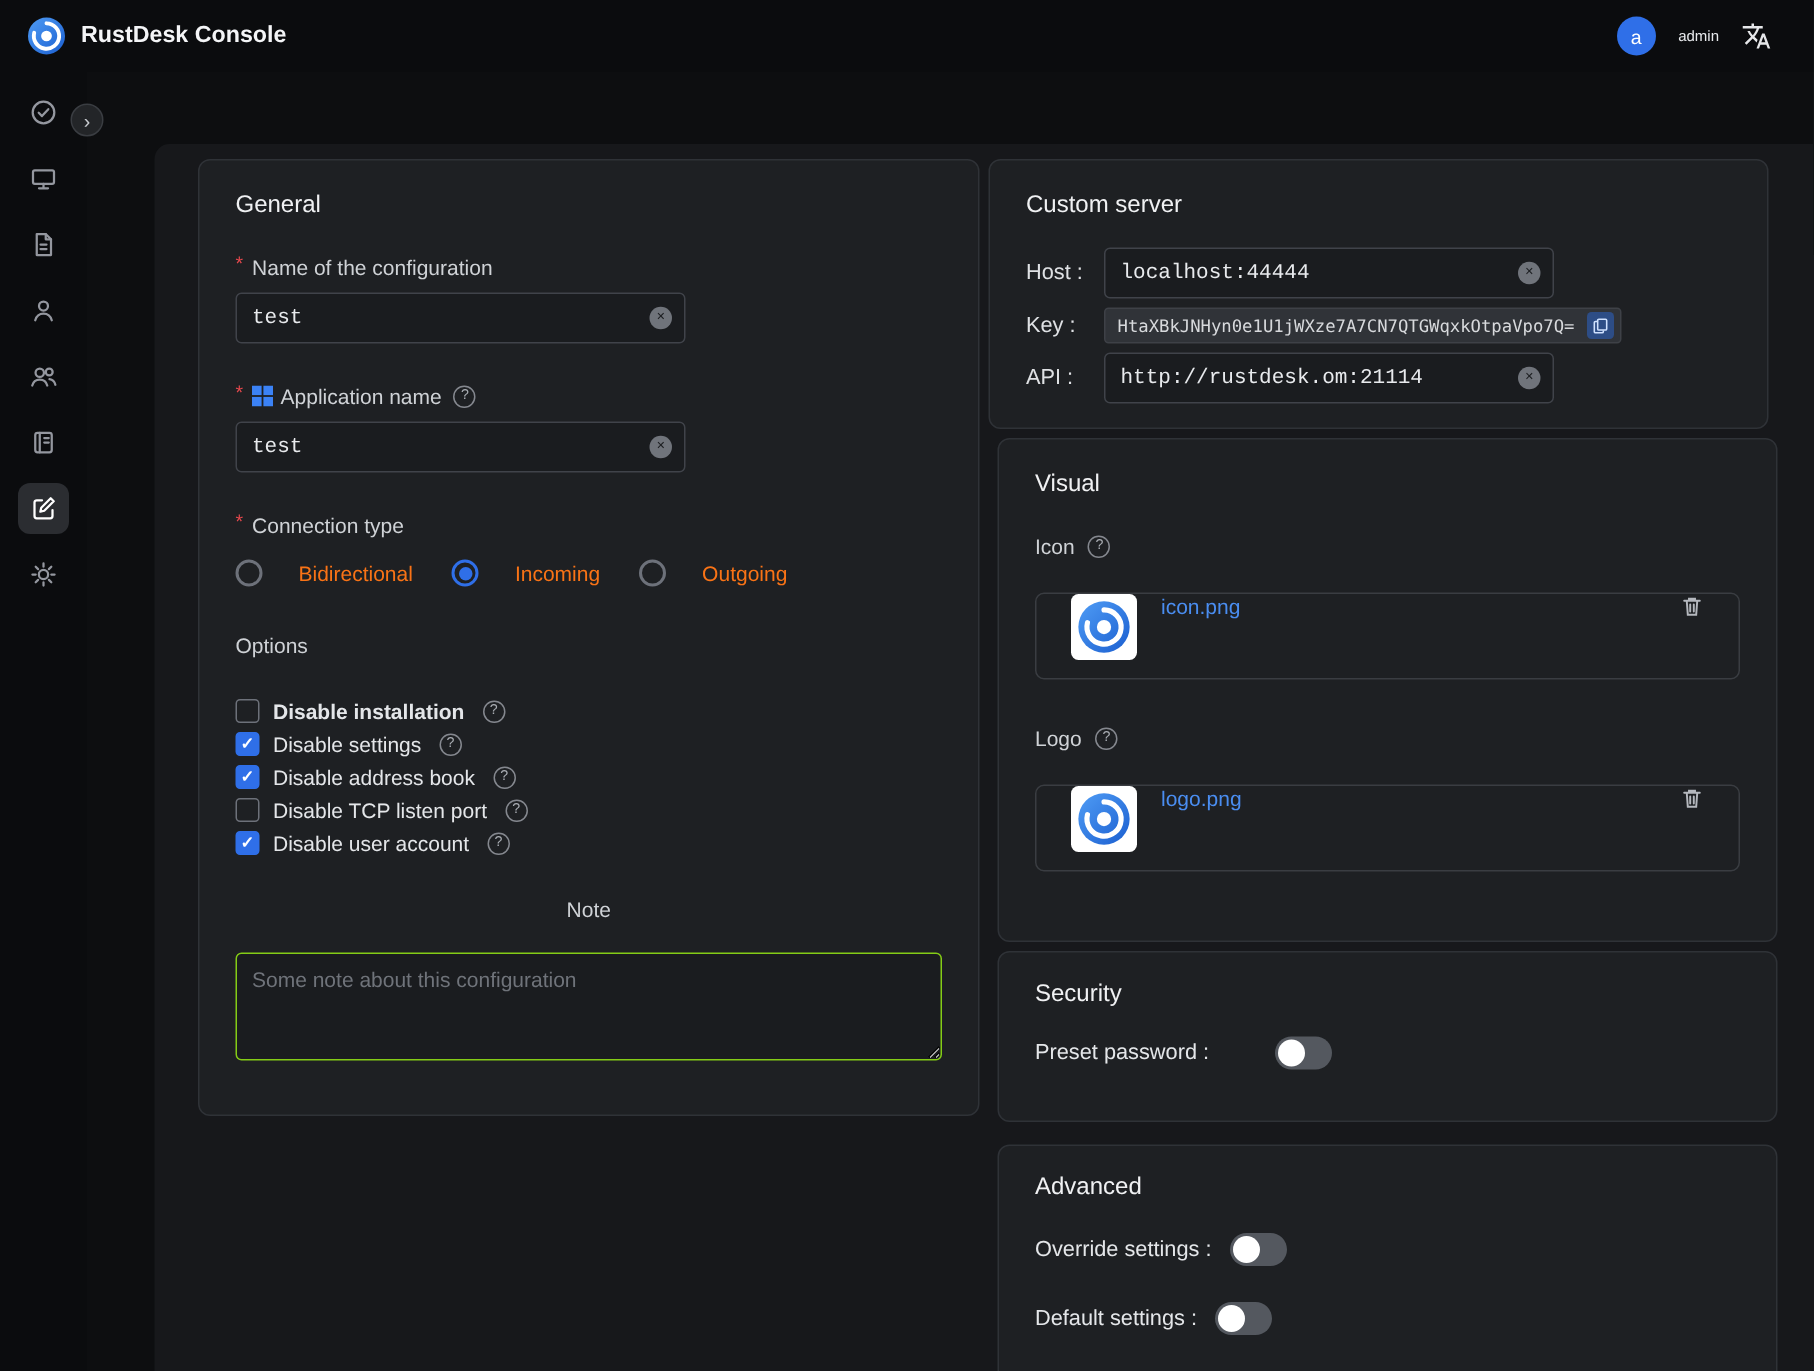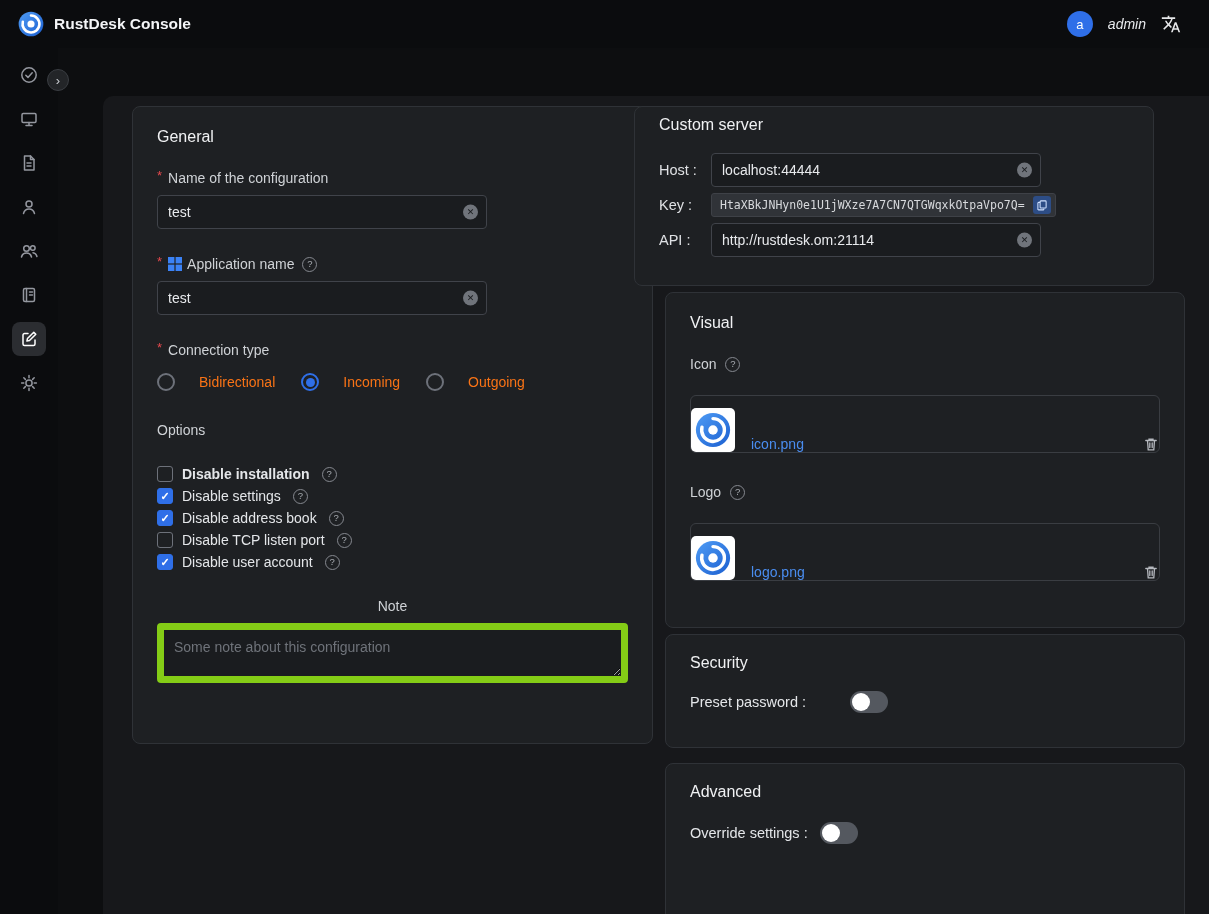--- a/index.html
+++ b/index.html
@@ -12,55 +12,55 @@
   svg { display:block; }
 
   
   .header { position:absolute; top:0; left:0; right:0; height:48px; background:#0b0c0e;
     display:flex; align-items:center; padding:0 18px; z-index:6; }
   .brand { display:flex; align-items:center; gap:10px; }
   .header-title { color:#f4f5f7; font-size:15.5px; font-weight:700; }
   .header-right { margin-left:auto; display:flex; align-items:center; gap:15px; padding-right:10px; }
   .avatar { width:26px; height:26px; border-radius:50%; background:#2f6fe8; color:#fff;
     font-size:13px; display:flex; align-items:center; justify-content:center; cursor:pointer; }
-  .username { color:#e8eaed; font-size:14px; cursor:pointer;font-style:italic; }
+  .username { color:#e8eaed; font-size:10px; cursor:pointer; }
   .translate { cursor:pointer; }
 
   
   .sidebar { position:absolute; top:48px; left:0; bottom:0; width:58px; background:#0b0c0e;
     display:flex; flex-direction:column; align-items:center; padding-top:5px; z-index:5; }
   .side-item { width:58px; height:44px; display:flex; align-items:center; justify-content:center; cursor:pointer; }
   .side-item .icon-box { width:34px; height:34px; border-radius:8px; display:flex; align-items:center; justify-content:center; }
   .side-item svg { stroke:#94979f; fill:none; stroke-width:1.5; stroke-linecap:round; stroke-linejoin:round; }
   .side-item.active .icon-box { background:#2b2d31; }
   .side-item.active svg { stroke:#ffffff; }
   .expander { position:absolute; top:69px; left:47px; width:22px; height:22px; border-radius:50%;
     background:#232528; border:1px solid #3a3d42; color:#c9ccd1; font-size:13px; line-height:1;
     display:flex; align-items:center; justify-content:center; z-index:7; cursor:pointer; }
 
   
   .main { position:absolute; left:103px; top:96px; right:0; bottom:0; background:#17181b;
     border-top-left-radius:10px; overflow:hidden; }
 
   .card { position:absolute; background:#1e2023; border:1px solid #2f3237; border-radius:8px; }
   #card-general  { left:29px;  top:10px;  width:521px; height:638px; padding:20px 24px; }
-  #card-server   { left:531px; top:10px;  width:520px; height:180px; padding:8px 24px; }
+  #card-server   { left:556px; top:10px;  width:520px; height:180px; padding:20px 24px; }
   #card-visual   { left:562px; top:196px; width:520px; height:336px; padding:20px 24px; }
   #card-security { left:562px; top:538px; width:520px; height:114px; padding:18px 24px; }
   #card-advanced { left:562px; top:667px; width:520px; height:300px; padding:18px 24px; }
 
   .card-title { color:#f0f1f3; font-size:16px; line-height:20px; font-weight:500; }
 
   
   .field-label { display:flex; align-items:center; gap:5px; color:#cfd2d6; font-size:14px; line-height:18px; }
   .req { color:#e5484d; font-size:13px; margin-right:1px; position:relative; top:-2px; }
   .mt22 { margin-top:22px; } .mt26 { margin-top:26px; }
   .mt30 { margin-top:30px; } .mt24 { margin-top:24px;justify-content:center; }
 
-  .text-input { position:relative; width:330px; margin-top:8px; }
+  .text-input { position:relative; width:300px; margin-top:8px;font-family:Liberation Mono, monospace; }
   .text-input input { width:100%; height:34px; background:#1a1c1f; border:1px solid #40434a;
     border-radius:4px; color:#e8eaed; font-size:14px; padding:0 30px 0 10px;
     font-family:inherit; outline:none; }
   .clear-btn { position:absolute; right:9px; top:50%; transform:translateY(-50%);
     width:15px; height:15px; border-radius:50%; background:#70747b; color:#1a1c1f;
     font-size:9px; line-height:1; display:flex; align-items:center; justify-content:center; cursor:pointer; }
 
   .radio-row { display:flex; gap:26px; margin-top:14px; }
   .radio { display:flex; align-items:center; gap:24px; color:#f97316; font-size:14px; cursor:pointer; }
   .rdot { width:18px; height:18px; border-radius:50%; border:2px solid #6d717a; position:relative; flex:none; }
@@ -74,40 +74,40 @@
   .cb .tick { display:none; color:#fff; font-size:11px; font-weight:700; line-height:1; }
   .cb.on { background:#2f6fe8; border-color:#2f6fe8; }
   .cb.on .tick { display:block; }
   .opt-label { color:#e4e6e9; font-size:14px; }
   .opt-label.bold { font-weight:700; }
 
   .q { width:15px; height:15px; border-radius:50%; border:1px solid #85888f; color:#a9adb3;
     font-size:9.5px; line-height:1; display:flex; align-items:center; justify-content:center;
     margin-left:3px; flex:none; cursor:pointer; }
 
-  .note-area { width:100%; height:60px; margin-top:8px; background:#1a1c1f; border:7px solid #84cc16;
+  .note-area { width:100%; height:72px; margin-top:20px; background:#1a1c1f; border:1px solid #84cc16;
     border-radius:4px; color:#e8eaed; font-size:14px; font-family:inherit; padding:9px 10px;
     outline:none; resize:both; }
   .note-area::placeholder { color:#6f737a; }
 
   
   .srv-row { display:flex; align-items:center; }
   .srv-row.first { margin-top:18px; } .srv-row.next { margin-top:6px; }
   .srv-label { width:52px; color:#dfe1e4; font-size:14.5px; flex:none; }
   .key-box { display:flex; align-items:center; background:#303338; border:1px solid #3e4147;
     border-radius:3px; padding:2px 4px 2px 8px; width:345px; cursor:text; }
   .key-text { font-family:"DejaVu Sans Mono", monospace; font-size:11.5px; color:#d7d9dc;
     white-space:nowrap; overflow:hidden; flex:1; }
   .copy-btn { margin-left:4px; flex:none; width:18px; height:18px; border-radius:3px; background:#2d4d86;
     display:flex; align-items:center; justify-content:center; cursor:pointer; }
 
   
   .sub-label { display:flex; align-items:center; gap:6px; color:#cfd2d6; font-size:14px; line-height:18px; }
-  .file-box { display:flex; align-items:flex-end; border:1px solid #3a3d42; border-radius:6px;
-    height:58px; padding:0 0; }
+  .file-box { display:flex; align-items:flex-start; border:1px solid #3a3d42; border-radius:6px;
+    height:58px; padding:0 23px; }
   .thumb { width:44px; height:44px; background:#ffffff; border-radius:5px;
     display:flex; align-items:center; justify-content:center; flex:none; }
   .file-link { color:#4a8df0; font-size:14px; margin-left:16px; cursor:pointer; }
   .trash { margin-left:auto; cursor:pointer; }
   .trash svg { stroke:#b5b8be; fill:none; stroke-width:1.3; stroke-linecap:round; }
 
   
   .toggle-row { display:flex; align-items:center; gap:12px; }
   .toggle-label { color:#e4e6e9; font-size:14.5px; }
   .toggle { width:38px; height:22px; border-radius:11px; background:#54585f; position:relative; cursor:pointer; flex:none; }
@@ -436,15 +436,21 @@
   </div>
 
   <div class="card" id="card-advanced">
     <div class="card-title">Advanced</div>
     <div class="toggle-row" style="margin-top:20px;">
       <span class="toggle-label">Override settings :</span>
       <span class="toggle">
           <span class="knob"></span>
         </span>
     </div>
+    <div class="toggle-row" style="margin-top:24px;">
+      <span class="toggle-label">Default settings :</span>
+      <span class="toggle">
+          <span class="knob"></span>
+        </span>
+    </div>
   </div>
 
 </div>
 
 </body></html>

